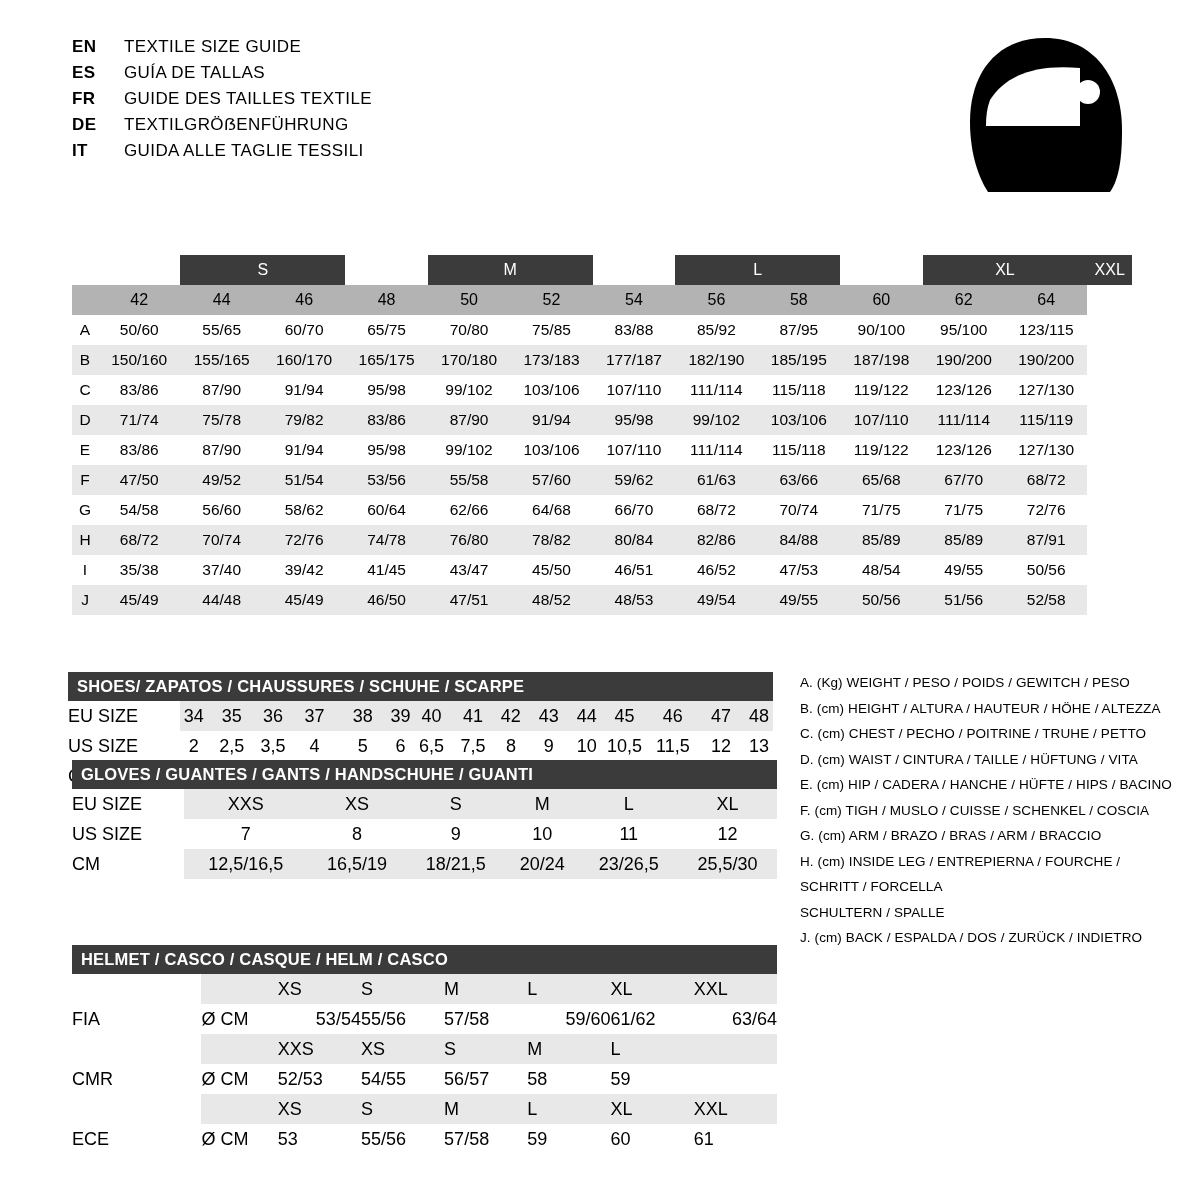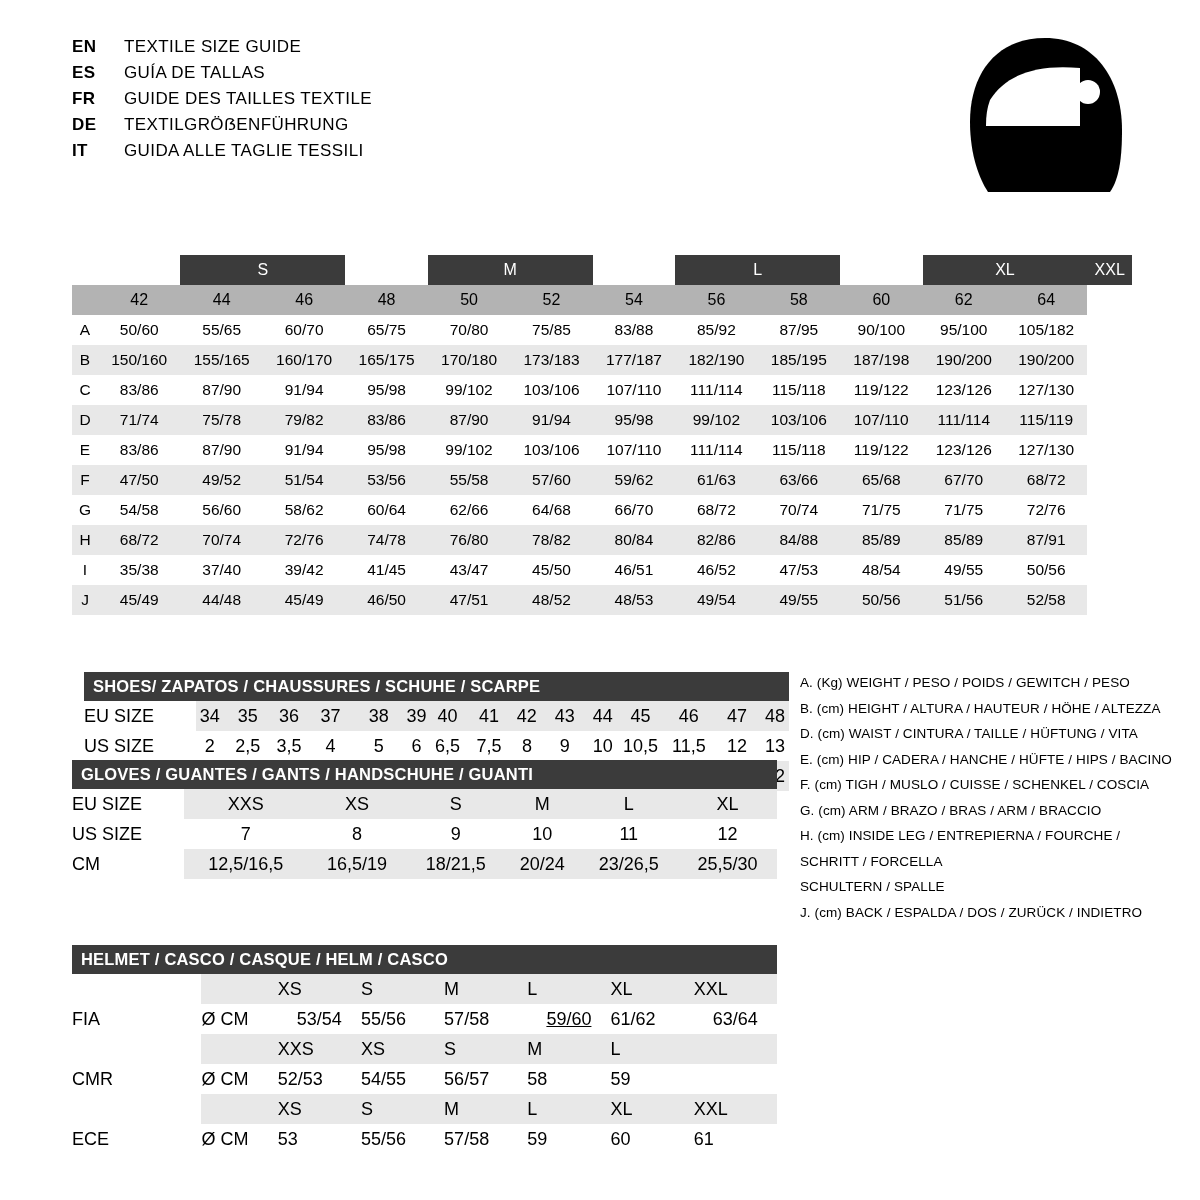--- a/index.html
+++ b/index.html
@@ -110,21 +110,21 @@
   .sub-table td.lab {
     text-align: left;
     font-weight: normal;
     padding-left: 0px;
     width: 110px;
     background: #ffffff !important;
   }
   .lrow-grey td { background: #e8e8e8; }
   .lrow-white td { background: #ffffff; }
 
-  #shoes-block { position: absolute; left: 84px; top: 672px; width: 705px; }
+  #shoes-block { position: absolute; left: 68px; top: 672px; width: 705px; }
   #gloves-block { position: absolute; left: 72px; top: 760px; width: 705px; }
   #helmet-block { position: absolute; left: 72px; top: 945px; width: 705px; }
 
   
   #legend {
     position: absolute;
     left: 800px;
     top: 673px;
     width: 390px;
     font-size: 13.5px;
@@ -212,21 +212,21 @@
         <td>55/65</td>
         <td>60/70</td>
         <td>65/75</td>
         <td>70/80</td>
         <td>75/85</td>
         <td>83/88</td>
         <td>85/92</td>
         <td>87/95</td>
         <td>90/100</td>
         <td>95/100</td>
-        <td>105/182</td>
+        <td>123/115</td>
       </tr>
       <tr class="row-grey">
         <td class="rowlab">B</td>
         <td>150/160</td>
         <td>155/165</td>
         <td>160/170</td>
         <td>165/175</td>
         <td>170/180</td>
         <td>173/183</td>
         <td>177/187</td>
@@ -466,26 +466,26 @@
           <td style="width: 72px; text-align: left;">XS</td>
           <td style="width: 72px; text-align: left;">S</td>
           <td style="width: 72px; text-align: left;">M</td>
           <td style="width: 72px; text-align: left;">L</td>
           <td style="width: 72px; text-align: left;">XL</td>
           <td style="width: 72px; text-align: left;">XXL</td>
         </tr>
         <tr class="lrow-white">
           <td class="lab" style="width: 112px;">FIA</td>
           <td style="width: 66px; text-align: left;">Ø CM</td>
-          <td style="width: 72px; text-align: center;">53/54</td>
+          <td style="width: 72px; text-align: right;">53/54</td>
           <td style="width: 72px; text-align: left;">55/56</td>
           <td style="width: 72px; text-align: left;">57/58</td>
-          <td style="width: 72px; text-align: center; text-decoration: underline;">59/60</td>
+          <td style="width: 72px; text-align: right;">59/60</td>
           <td style="width: 72px; text-align: left;">61/62</td>
-          <td style="width: 72px; text-align: center;">63/64</td>
+          <td style="width: 72px; text-align: right;">63/64</td>
         </tr>
         <tr class="lrow-grey">
           <td class="lab" style="width: 112px;"></td>
           <td style="width: 66px;"></td>
           <td style="width: 72px; text-align: left;">XXS</td>
           <td style="width: 72px; text-align: left;">XS</td>
           <td style="width: 72px; text-align: left;">S</td>
           <td style="width: 72px; text-align: left;">M</td>
           <td style="width: 72px; text-align: left;">L</td>
           <td style="width: 72px;"></td>
@@ -520,20 +520,21 @@
           <td style="width: 72px; text-align: left;">60</td>
           <td style="width: 72px; text-align: left;">61</td>
         </tr>
       </tbody>
   </table>
 </div>
 
 <div id="legend">
     <div class="lg">A. (Kg) WEIGHT / PESO / POIDS / GEWITCH / PESO</div>
     <div class="lg">B. (cm) HEIGHT / ALTURA / HAUTEUR / HÖHE / ALTEZZA</div>
+    <div class="lg">C. (cm) CHEST / PECHO / POITRINE / TRUHE / PETTO</div>
     <div class="lg">D. (cm) WAIST / CINTURA / TAILLE / HÜFTUNG / VITA</div>
     <div class="lg">E. (cm) HIP / CADERA / HANCHE / HÜFTE / HIPS / BACINO</div>
     <div class="lg">F. (cm) TIGH / MUSLO / CUISSE / SCHENKEL / COSCIA</div>
     <div class="lg">G. (cm) ARM / BRAZO / BRAS / ARM / BRACCIO</div>
     <div class="lg">H. (cm) INSIDE LEG / ENTREPIERNA / FOURCHE /</div>
     <div class="lg">SCHRITT / FORCELLA</div>
     <div class="lg">SCHULTERN / SPALLE</div>
     <div class="lg">J. (cm) BACK / ESPALDA / DOS / ZURÜCK / INDIETRO</div>
   </div>
 

